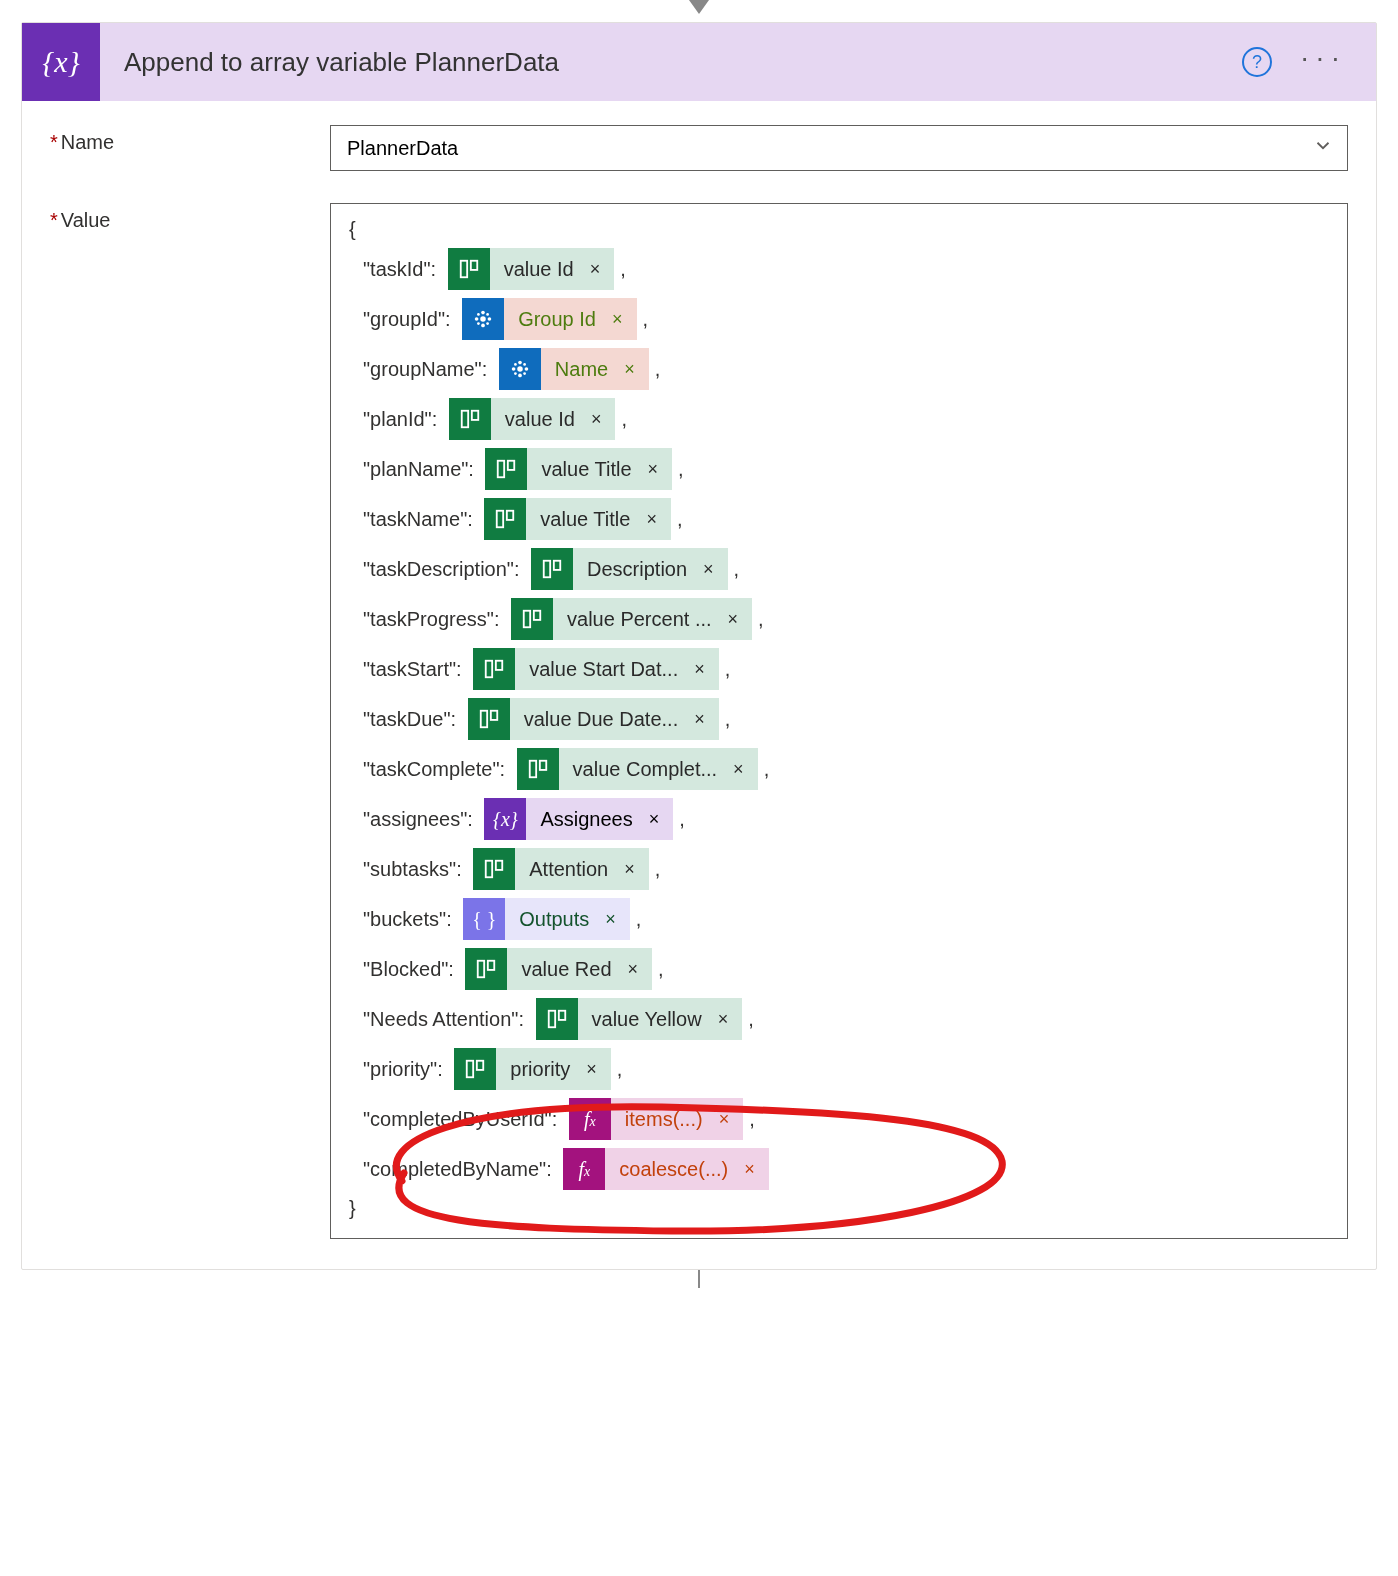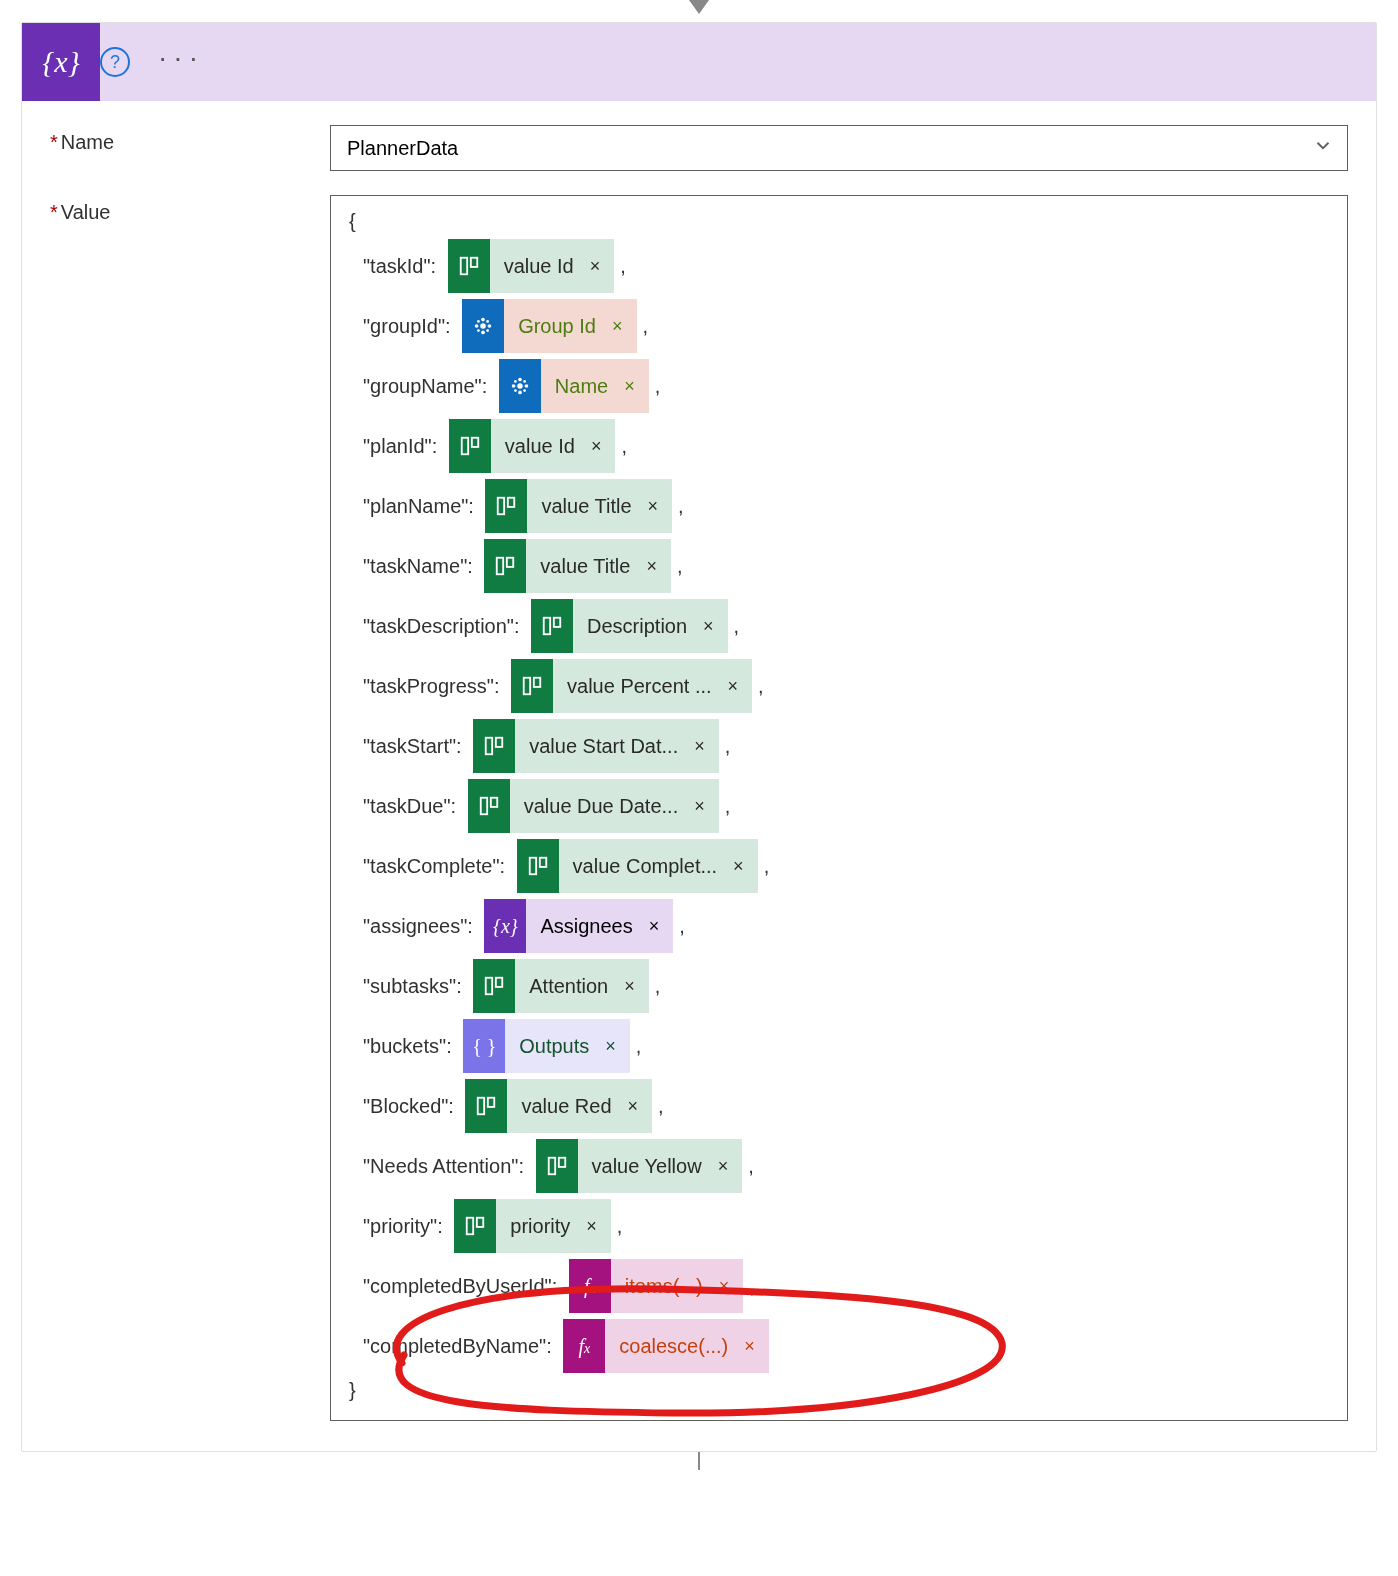--- a/index.html
+++ b/index.html
@@ -65,21 +65,21 @@
     font-size: 28px;
     letter-spacing: 6px;
     color: #555;
     line-height: 0;
     padding-bottom: 8px;
   }
   .body {
     padding: 24px 28px 30px 28px;
     display: grid;
     grid-template-columns: 280px 1fr;
-    row-gap: 24px;
+    row-gap: 32px;
     align-items: start;
   }
   .label {
     font-size: 20px;
     padding-top: 6px;
   }
   .req { color: #a80000; margin-right: 3px; }
   .name-select {
     position: relative;
   }
@@ -111,21 +111,21 @@
     align-items: center;
     flex-wrap: wrap;
     margin: 6px 0;
     min-height: 44px;
   }
   .indent { padding-left: 14px; }
   .jkey { white-space: pre; margin-right: 6px; }
   .token {
     display: inline-flex;
     align-items: stretch;
-    height: 54px;
+    height: 42px;
     margin-right: 2px;
   }
   .token .ticon {
     width: 42px;
     display: flex;
     align-items: center;
     justify-content: center;
     color: #fff;
     font-size: 20px;
   }
@@ -175,20 +175,21 @@
 </head>
 <body>
 
 <div class="arrow-in"></div>
 
 <div class="card">
   <div class="header">
     <div class="header-iconbox">
       <span>{x}</span>
     </div>
+    <div class="header-title">Append to array variable PlannerData</div>
     <div class="header-actions">
       <div class="help-icon">?</div>
       <div class="ellipsis">···</div>
     </div>
   </div>
 
   <div class="body">
     <div class="label"><span class="req">*</span><span>Name</span></div>
     <div class="name-select">
       <input type="text" value="PlannerData" style="">

